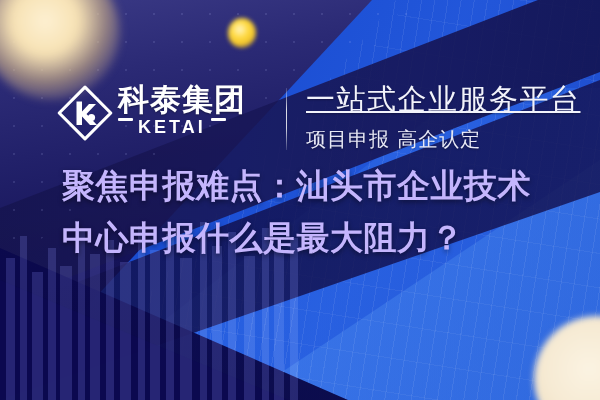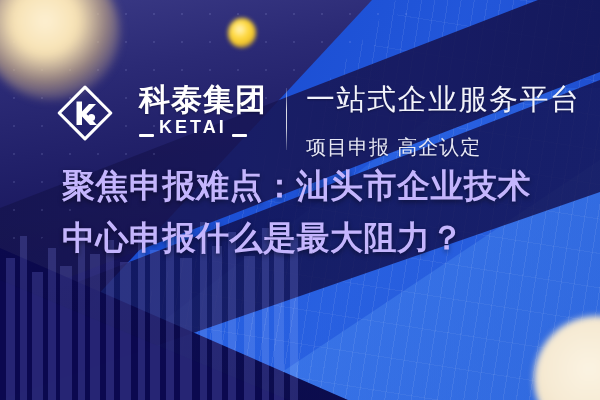--- a/index.html
+++ b/index.html
@@ -118,34 +118,34 @@
 
   
   #header{position:absolute;left:0;top:38px;width:600px;height:86px;}
 
   #logo-mark{
     position:absolute;left:56px;top:46px;width:58px;height:58px;
   }
   #logo-mark svg{display:block;width:58px;height:58px;}
 
   #logo-wordmark{
-    position:absolute;left:118px;top:44px;width:158px;height:66px;margin-left:21px;
+    position:absolute;left:118px;top:44px;width:158px;height:66px;
   }
   .cn-word{
     display:block;
     color:#ffffff;
     font-size:31px;
     line-height:34px;
     font-weight:bold;
     letter-spacing:1px;
     font-family:"DejaVu Sans","Liberation Sans",sans-serif;
     text-shadow:0 1px 2px rgba(0,0,0,.35);
   }
   .en-word{
-    display:flex;align-items:flex-end;gap:5px;
+    display:flex;align-items:flex-start;gap:5px;
     margin-top:2px;
   }
   .en-dash{display:block;height:3px;width:15px;background:#ffffff;border-radius:1px;}
   .en-text{
     color:#ffffff;font-size:18px;font-weight:bold;letter-spacing:3px;
     line-height:19px;
     font-family:"Liberation Sans",sans-serif;
   }
 
   #divider{
@@ -154,25 +154,26 @@
   }
 
   #slogan{position:absolute;left:306px;top:44px;width:250px;}
   #slogan-main{
     color:#f2f3fb;
     font-size:29px;line-height:34px;
     letter-spacing:1.5px;
     font-family:"DejaVu Sans","Liberation Sans",sans-serif;
     text-shadow:0 1px 2px rgba(0,0,0,.3);
     white-space:nowrap;
+    text-decoration:underline;
   }
   #slogan-sub{
     color:#e8e9f6;
     font-size:20px;line-height:26px;
-    margin-top:18px;
+    margin-top:10px;
     letter-spacing:1px;
     font-family:"DejaVu Serif","Liberation Serif",serif;
     text-shadow:0 1px 2px rgba(0,0,0,.3);
     white-space:nowrap;
   }
 
   
   #headline{
     position:absolute;left:62px;top:160px;width:500px;
     color:#c4b5fd;

